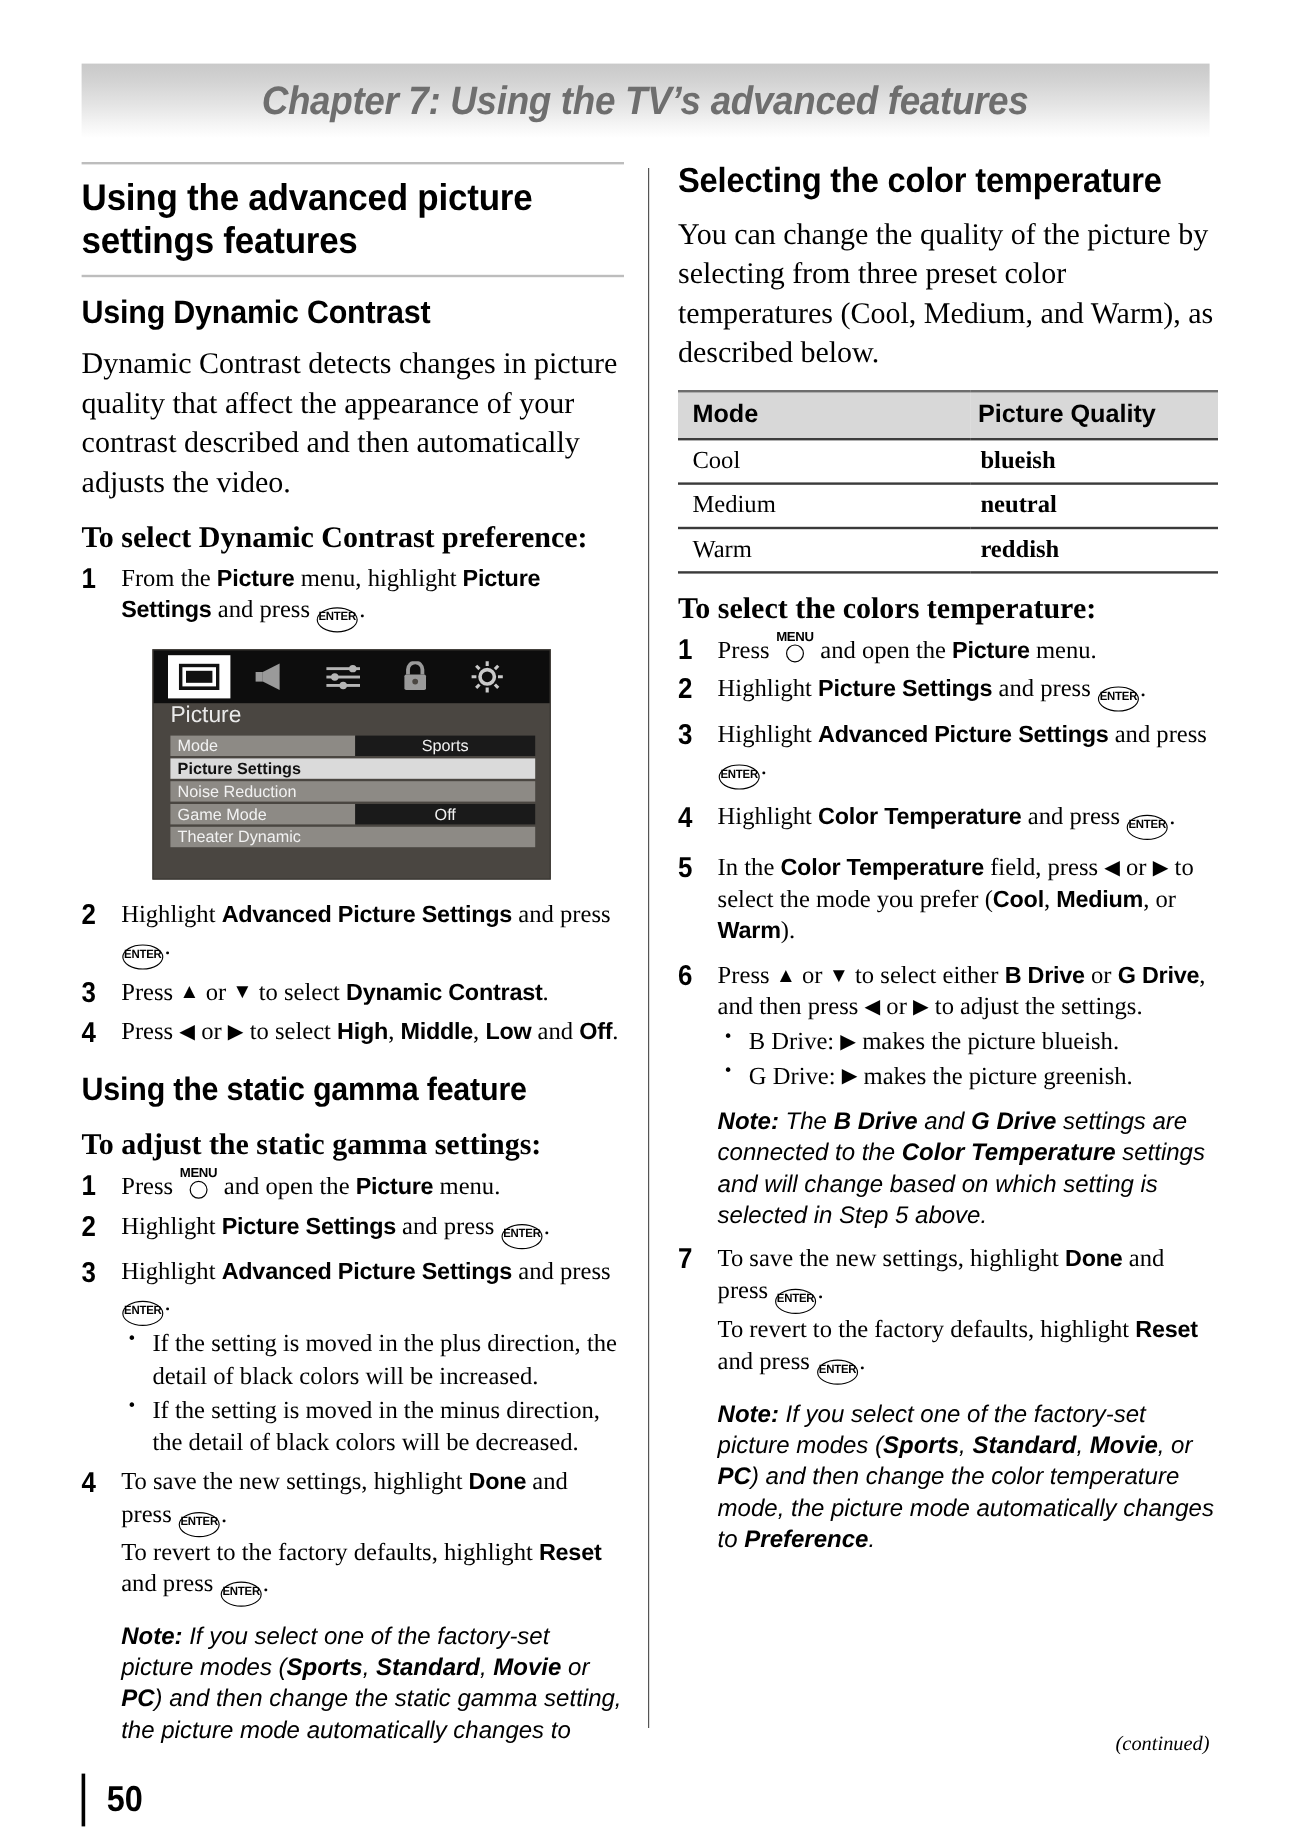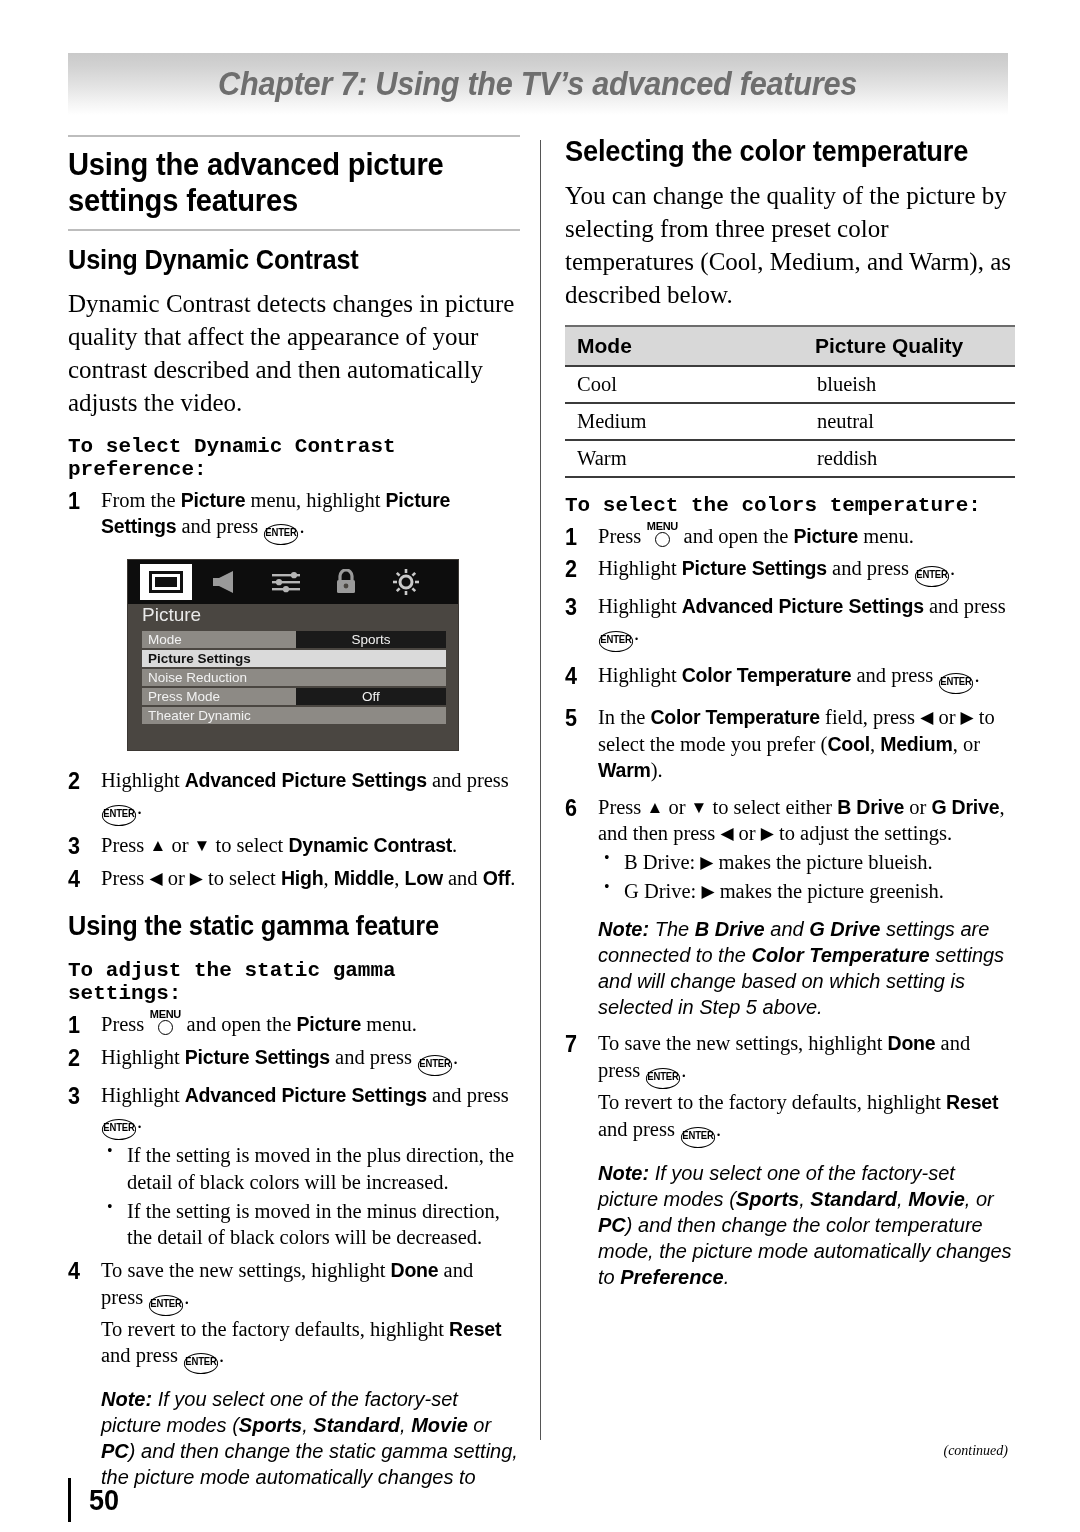--- a/index.html
+++ b/index.html
@@ -51,22 +51,22 @@
   }
   .rule-top{border-top:2px solid #bdbdbd; margin:0 0 10px 0;}
   .rule-bot{border-top:2px solid #bdbdbd; margin:10px 0 14px 0;}
 
   p.body{
     font-family:"Liberation Serif", serif;
     font-size:25px; line-height:1.32; margin:10px 0 0 0;
   }
 
   h3.task{
-    font-family:Liberation Mono, monospace;
-    font-weight:bold; font-size:21px; margin:16px 0 6px 0;
+    font-family:Liberation Serif, serif;
+    font-weight:bold; font-size:25px; margin:16px 0 6px 0;
   }
 
   
   ol.steps{list-style:none; margin:0; padding:0;}
   li.step{
     position:relative; padding-left:33px;
     font-family:"Liberation Serif", serif;
     font-size:20.5px; line-height:1.30;
     margin:6px 0 0 0;
   }
@@ -126,21 +126,21 @@
   table.ct th{
     font-family:"Liberation Sans", sans-serif; font-weight:bold;
     font-size:21px; text-align:left; padding:7px 0 7px 12px;
     background:#d8d8d8; border-top:2px solid #6d6d6d; border-bottom:2px solid #3d3d3d;
   }
   table.ct td{
     font-family:"Liberation Serif", serif; font-size:20.5px;
     padding:6px 0 6px 12px; border-bottom:2px solid #3b3b3b;
   }
   table.ct td.c2, table.ct th.c2{padding-left:6px;}
-  table.ct tr td.c2{text-align:left; padding-left:8px;}
+  table.ct tr td.c2{text-align:left; padding-left:8px;font-weight:bold;}
   .cw1{width:232px;}
 
   
   .osd{
     position:relative; width:332px; height:192px;
     margin:14px 0 0 59px; background:#4a4641;
     border:1px solid #3b3733; box-sizing:border-box;
   }
   .osd-iconbar{
     position:absolute; left:0; top:0; width:100%; height:44px;
@@ -164,21 +164,21 @@
   .osd-row.split .val{
     position:absolute; left:154px; top:0; width:150px; height:17px; line-height:17px;
     background:#1a1a1a; color:#f2f2f2; text-align:center;
     font-family:"Liberation Sans", sans-serif; font-size:13.5px;
   }
   .osd-row.hl .lbl{background:#dadada; color:#111; font-weight:bold;}
 
   
   .continued{
     position:absolute; left:0; top:1443px; width:1008px; text-align:right;
-    font-family:"Liberation Serif", serif; font-style:italic; font-size:14px;
+    font-family:"Liberation Serif", serif; font-style:italic; font-size:17px;
   }
   .pagenum-wrap{position:absolute; left:68px; top:1478px; display:flex; align-items:center;}
   .pagenum-bar{width:3px; height:44px; background:#000; margin-right:18px;}
   .pagenum{
     font-family:"Liberation Sans", sans-serif; font-weight:bold; font-size:30px;
     transform:scaleX(0.9); transform-origin:left center;
   }
 </style>
 </head>
 <body>
@@ -261,21 +261,21 @@
           <div class="lbl">Mode</div>
           <div class="val">Sports</div>
         </div>
         <div class="osd-row hl">
           <div class="lbl">Picture Settings</div>
         </div>
         <div class="osd-row">
           <div class="lbl">Noise Reduction</div>
         </div>
         <div class="osd-row split">
-          <div class="lbl">Press Mode</div>
+          <div class="lbl">Game Mode</div>
           <div class="val">Off</div>
         </div>
         <div class="osd-row">
           <div class="lbl">Theater Dynamic</div>
         </div>
       </div>
     </div>
 
     <ol class="steps" style="margin-top:16px;">
       <li class="step">

